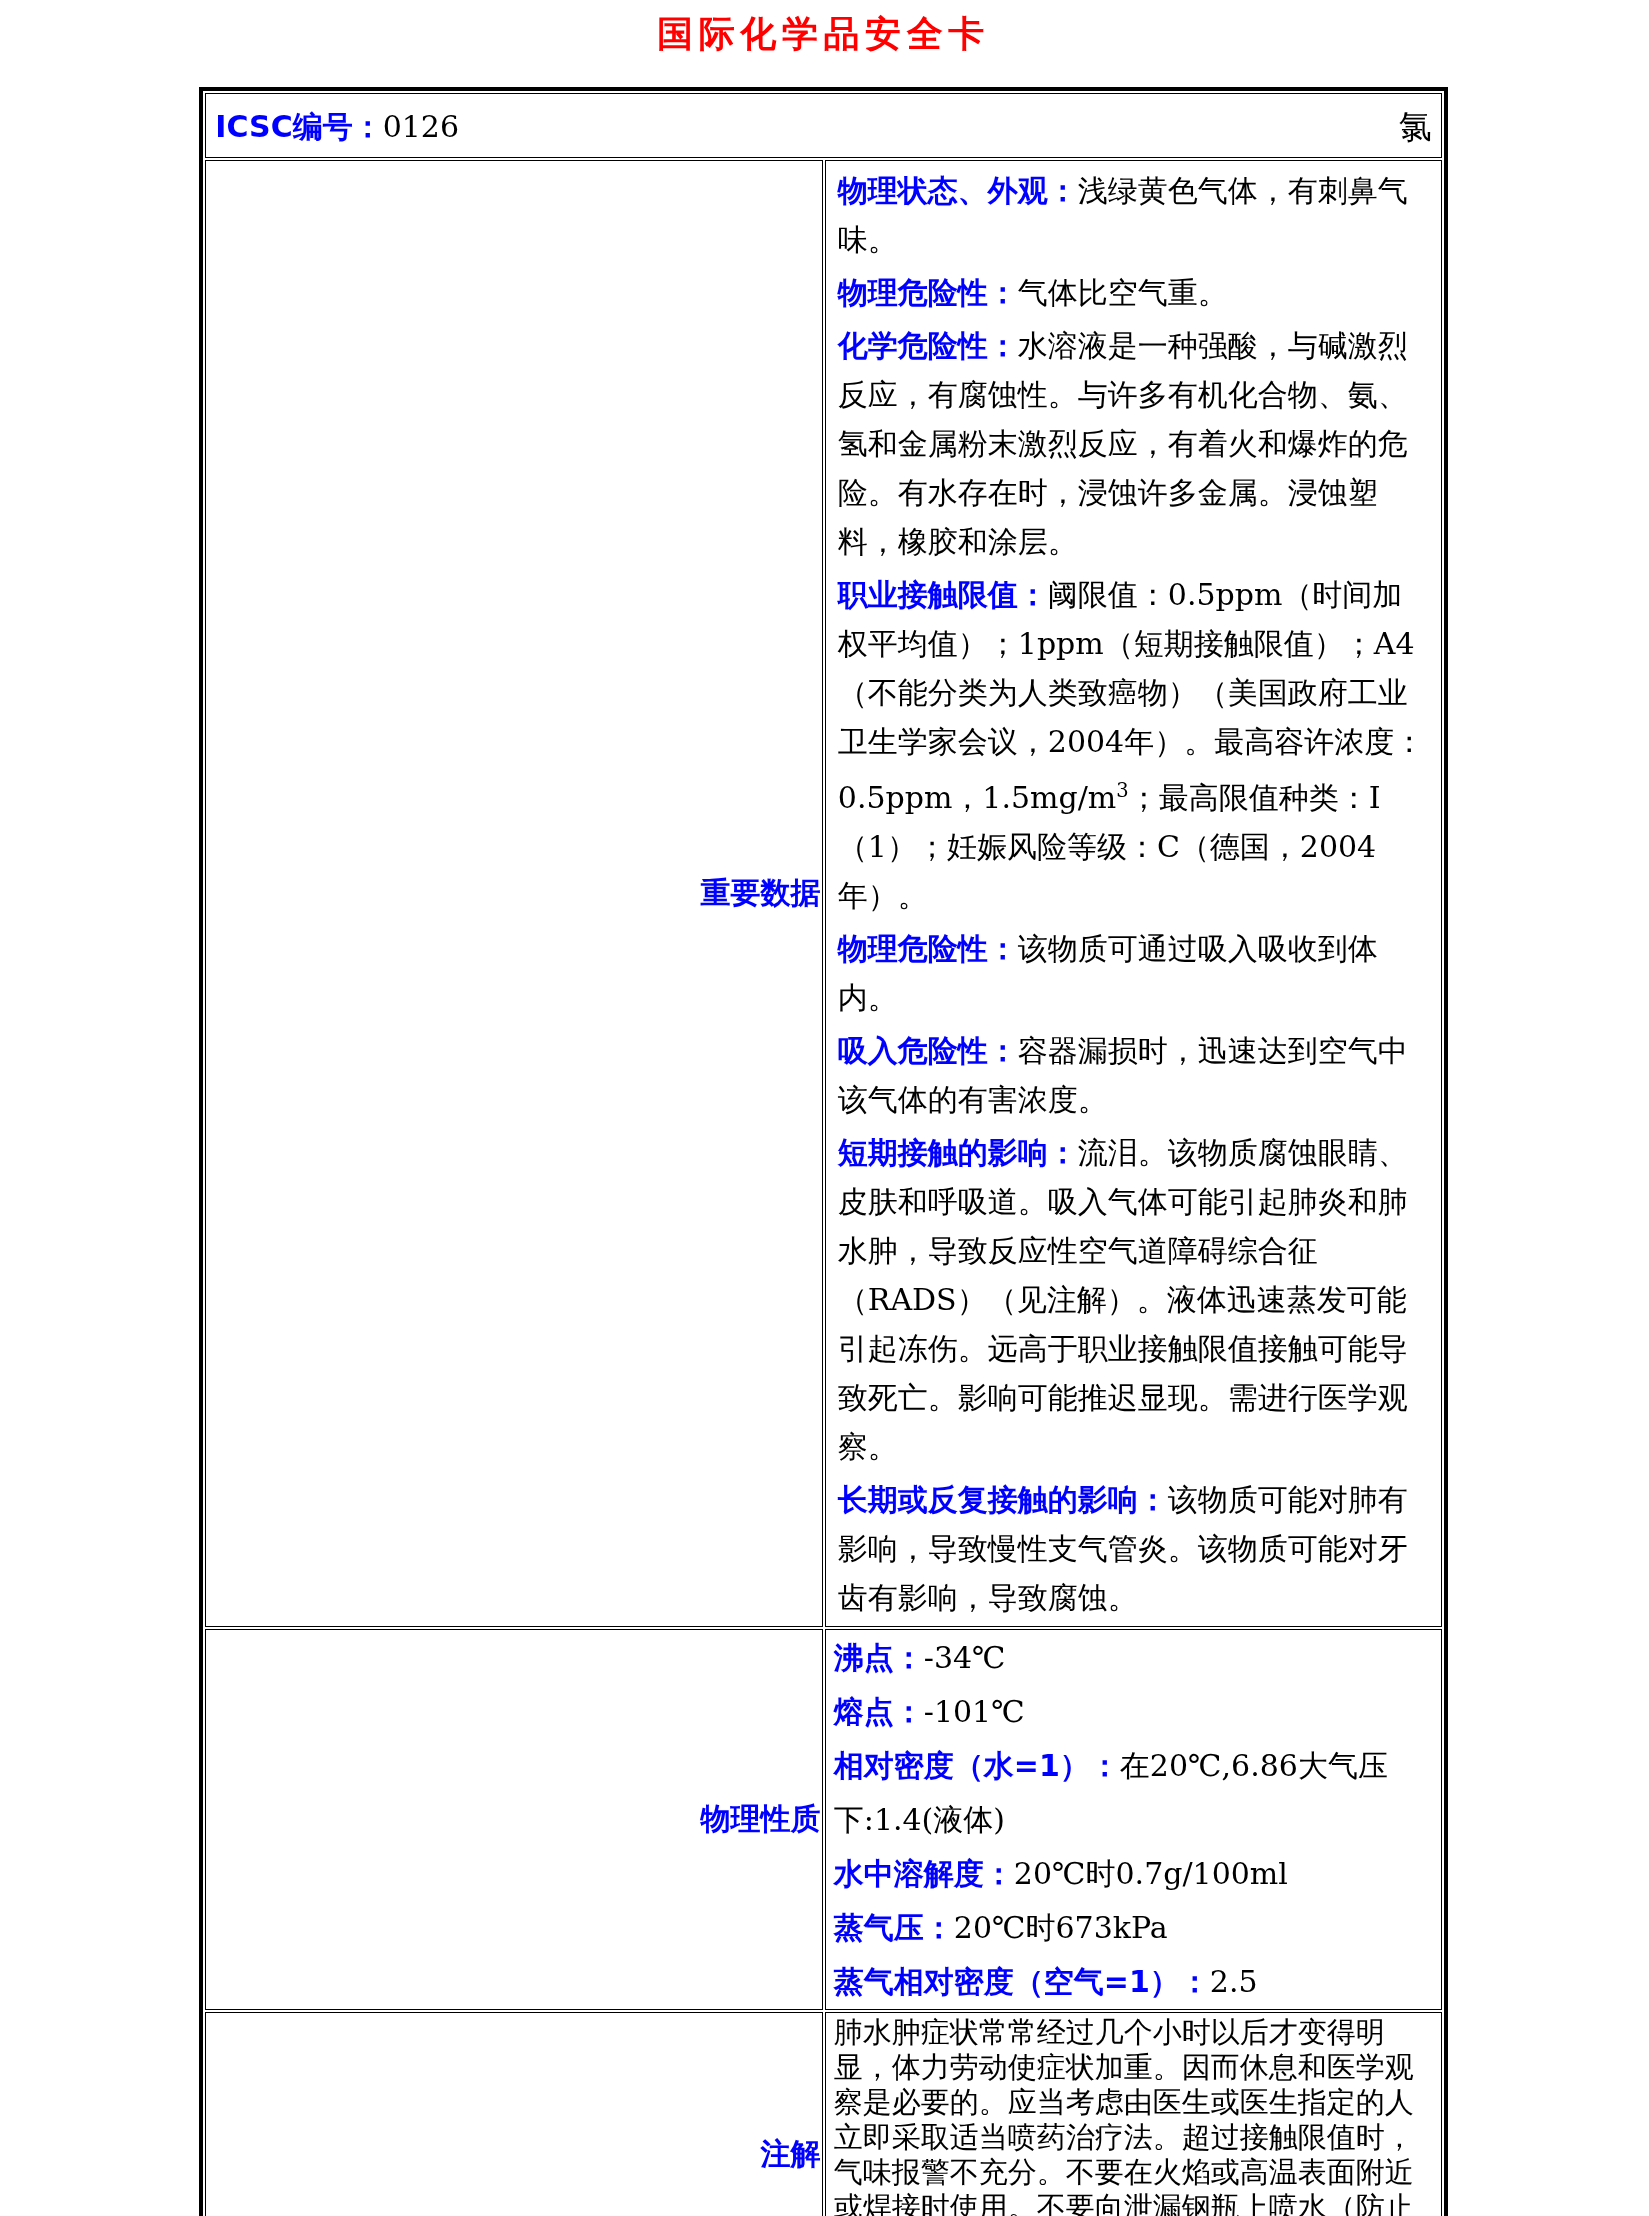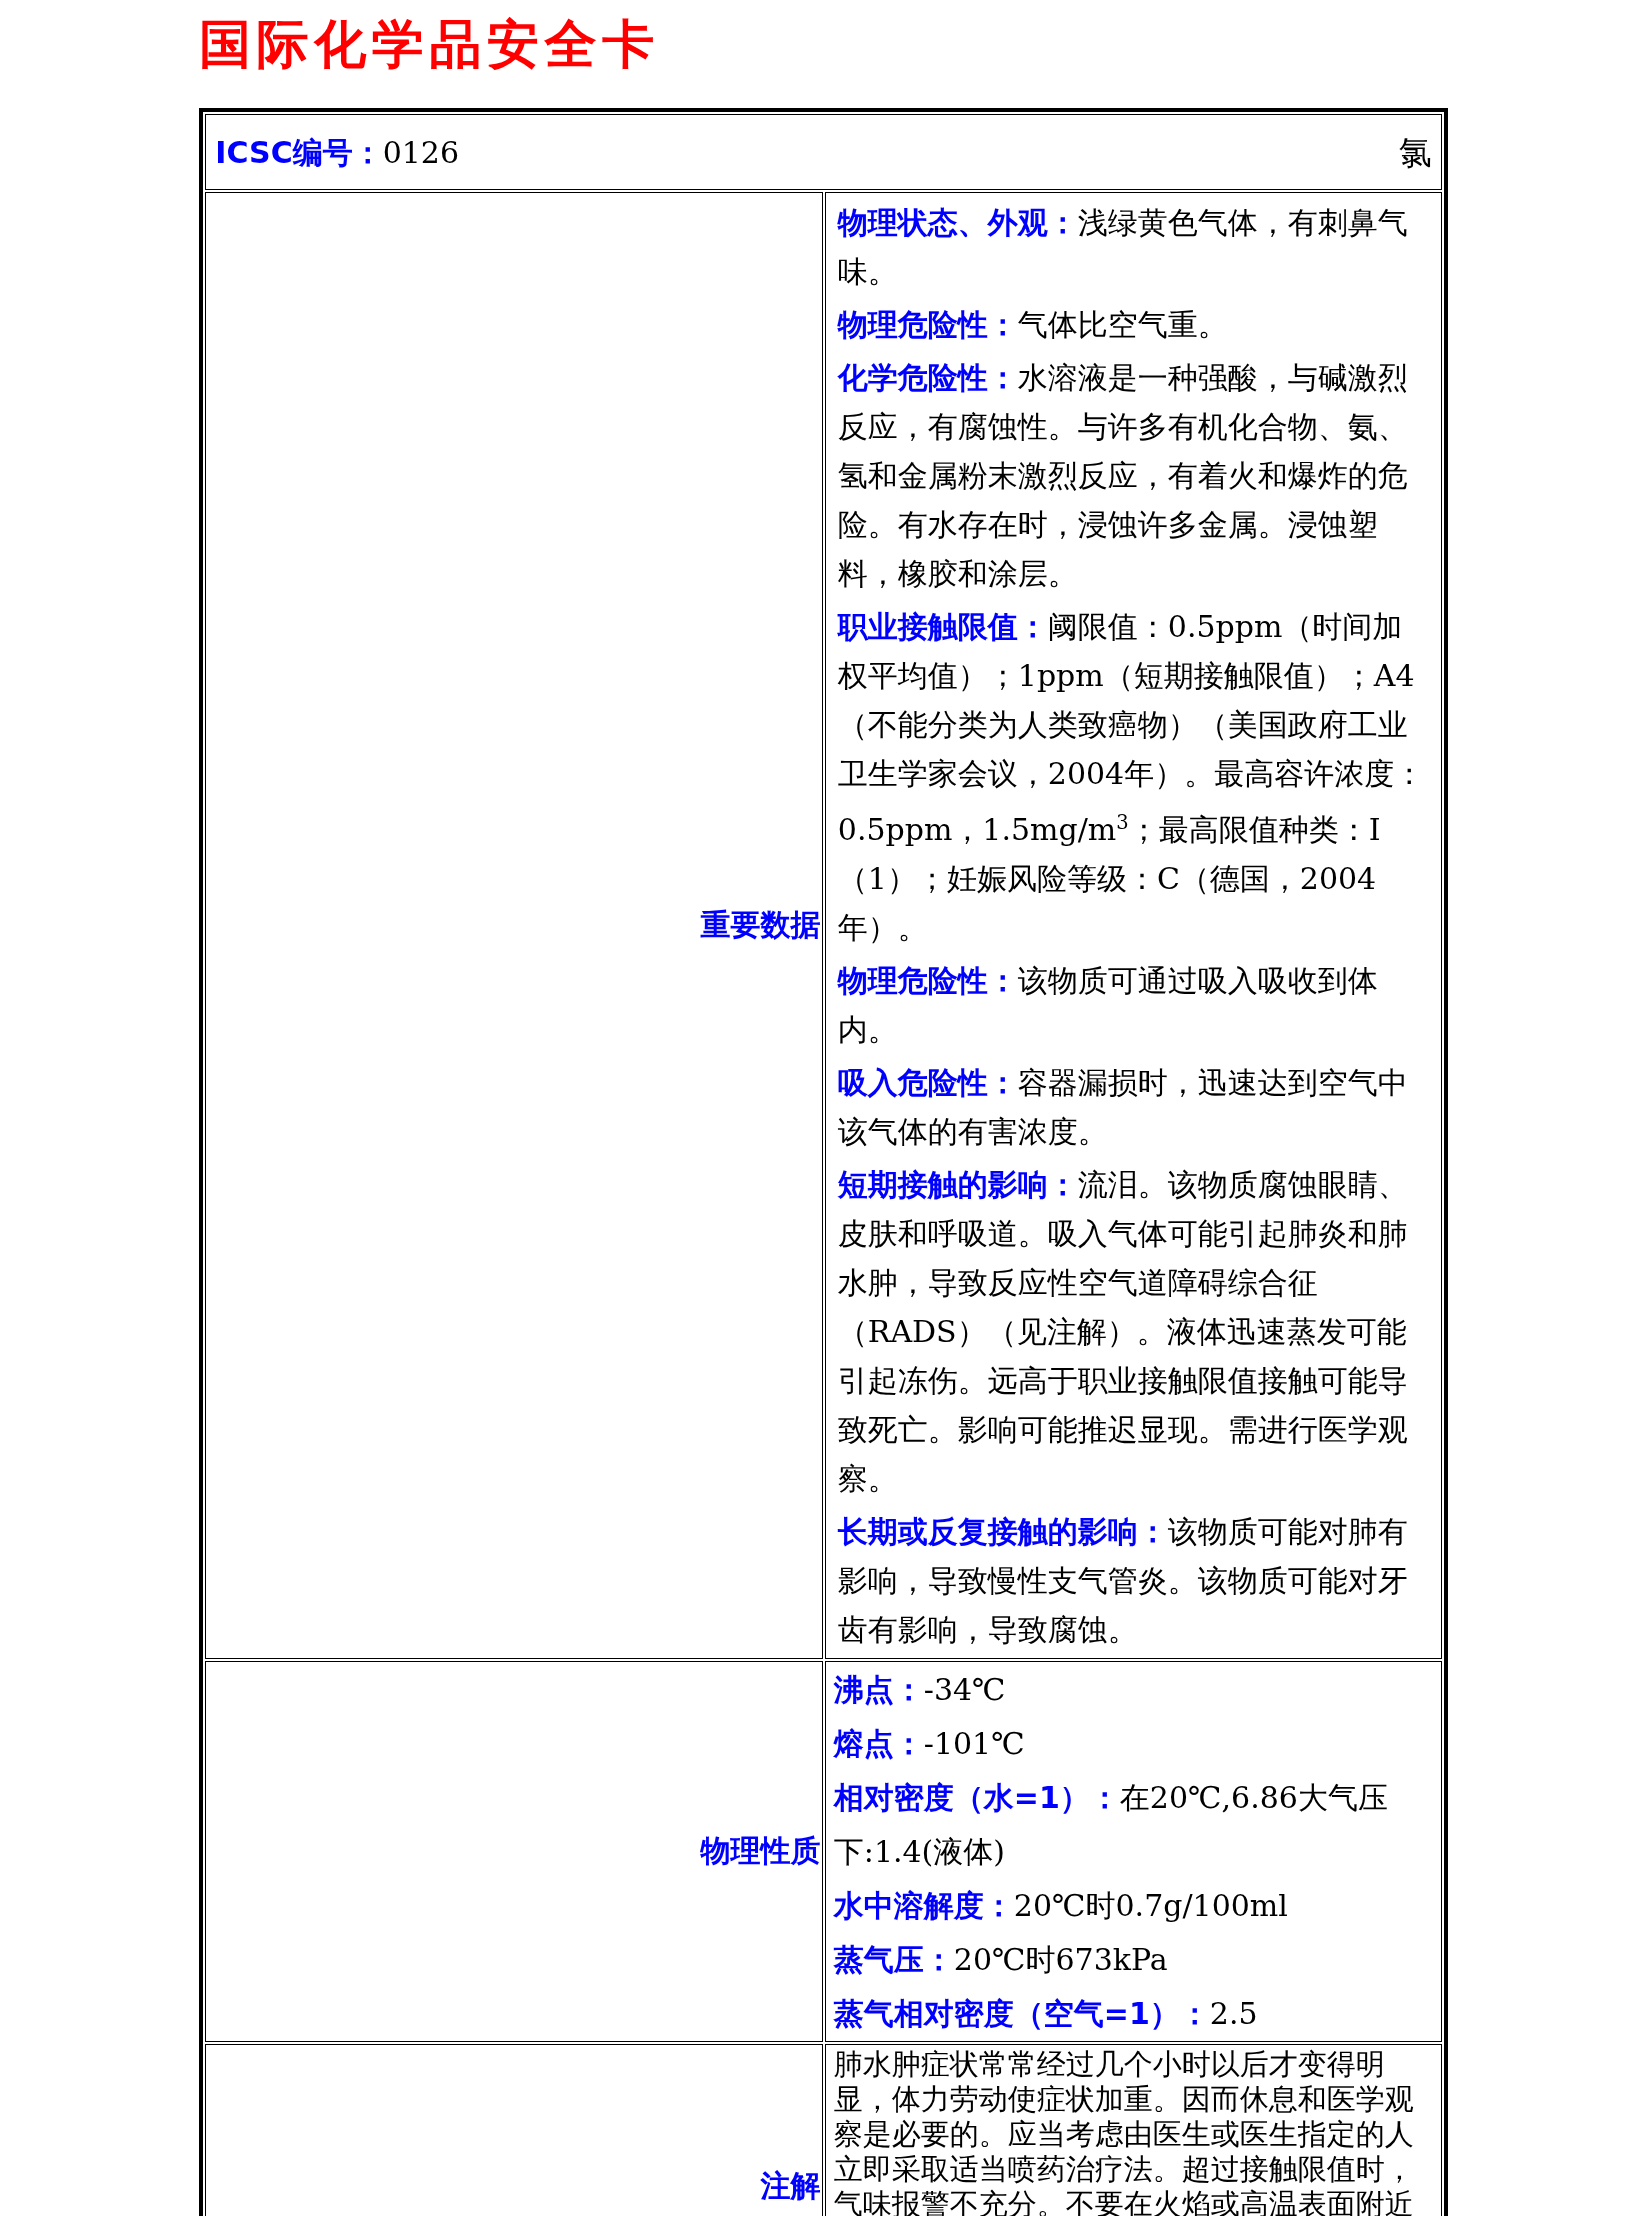--- a/index.html
+++ b/index.html
@@ -6,23 +6,23 @@
   body {
     width:1650px; height:2216px;
     font-family:"DejaVu Serif","Liberation Serif",serif;
     color:#000;
     position:relative;
   }
   .page { padding-top:9.7px; }
 
   .doc-title {
     width:1249px; margin:0 0 0 199px;
-    text-align:left;
+    text-align:center;
     color:var(--title-red,#FF0000);
-    font-size:52px; font-weight:bold;
+    font-size:36px; font-weight:bold;
     letter-spacing:5.6px;
     font-family:"DejaVu Serif",serif;
     margin-bottom:28px;
   }
 
   table.card {
     border-collapse:separate;
     border-spacing:2.8px;
     border:4.2px solid #000;
     margin-left:199px;
@@ -47,21 +47,21 @@
   .h-r4{height:45px}  .h-r5{height:171px}
 
   .fieldlbl {
     color:var(--label-blue,#0000FF);
     font-weight:bold;
     font-family:"DejaVu Sans","Liberation Sans",sans-serif;
   }
 
   .idrow {
     display:flex; justify-content:space-between; align-items:center;
-    height:72px; padding:4.2px 8.3px 0 8.3px; box-sizing:border-box;
+    height:61px; padding:4.2px 8.3px 0 8.3px; box-sizing:border-box;
     font-size:30px;
   }
   .idrow .num { color:#000; }
   .chemname { font-size:33px; }
 
   .impbody { font-size:30px; line-height:49px; padding-top:1.4px; }
   .impbody p { margin:4px; }
   sup { font-size:0.65em; }
 
   .physbody { font-size:30px; line-height:54px; padding-top:1.4px; }

